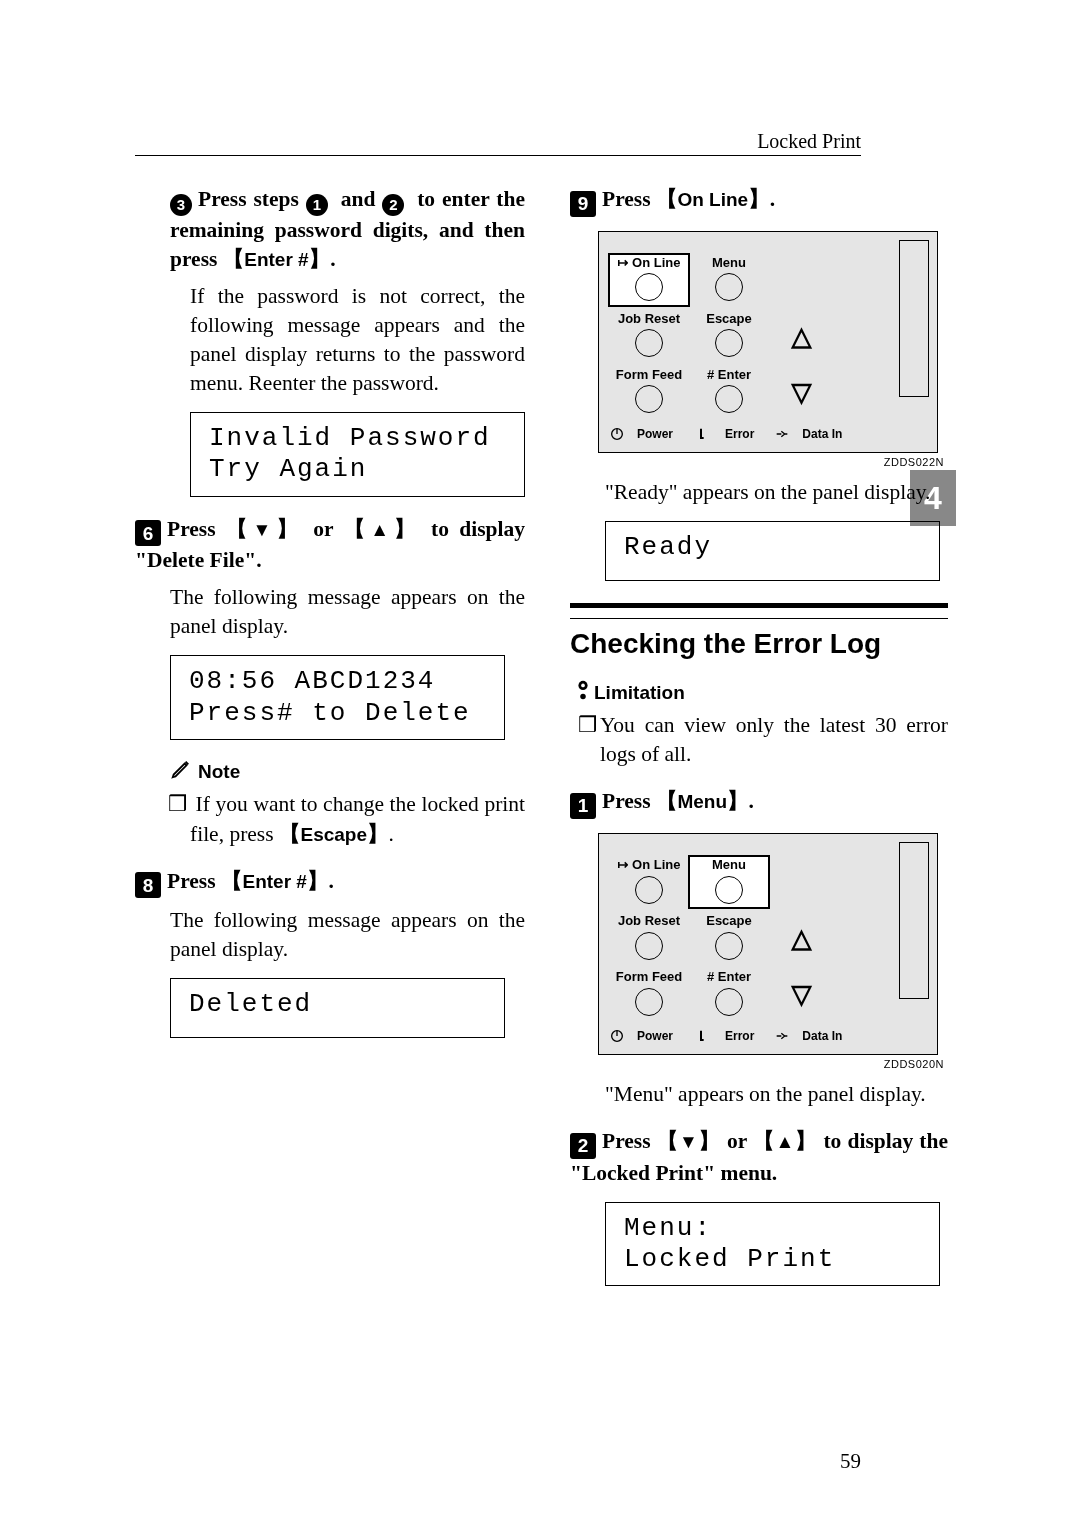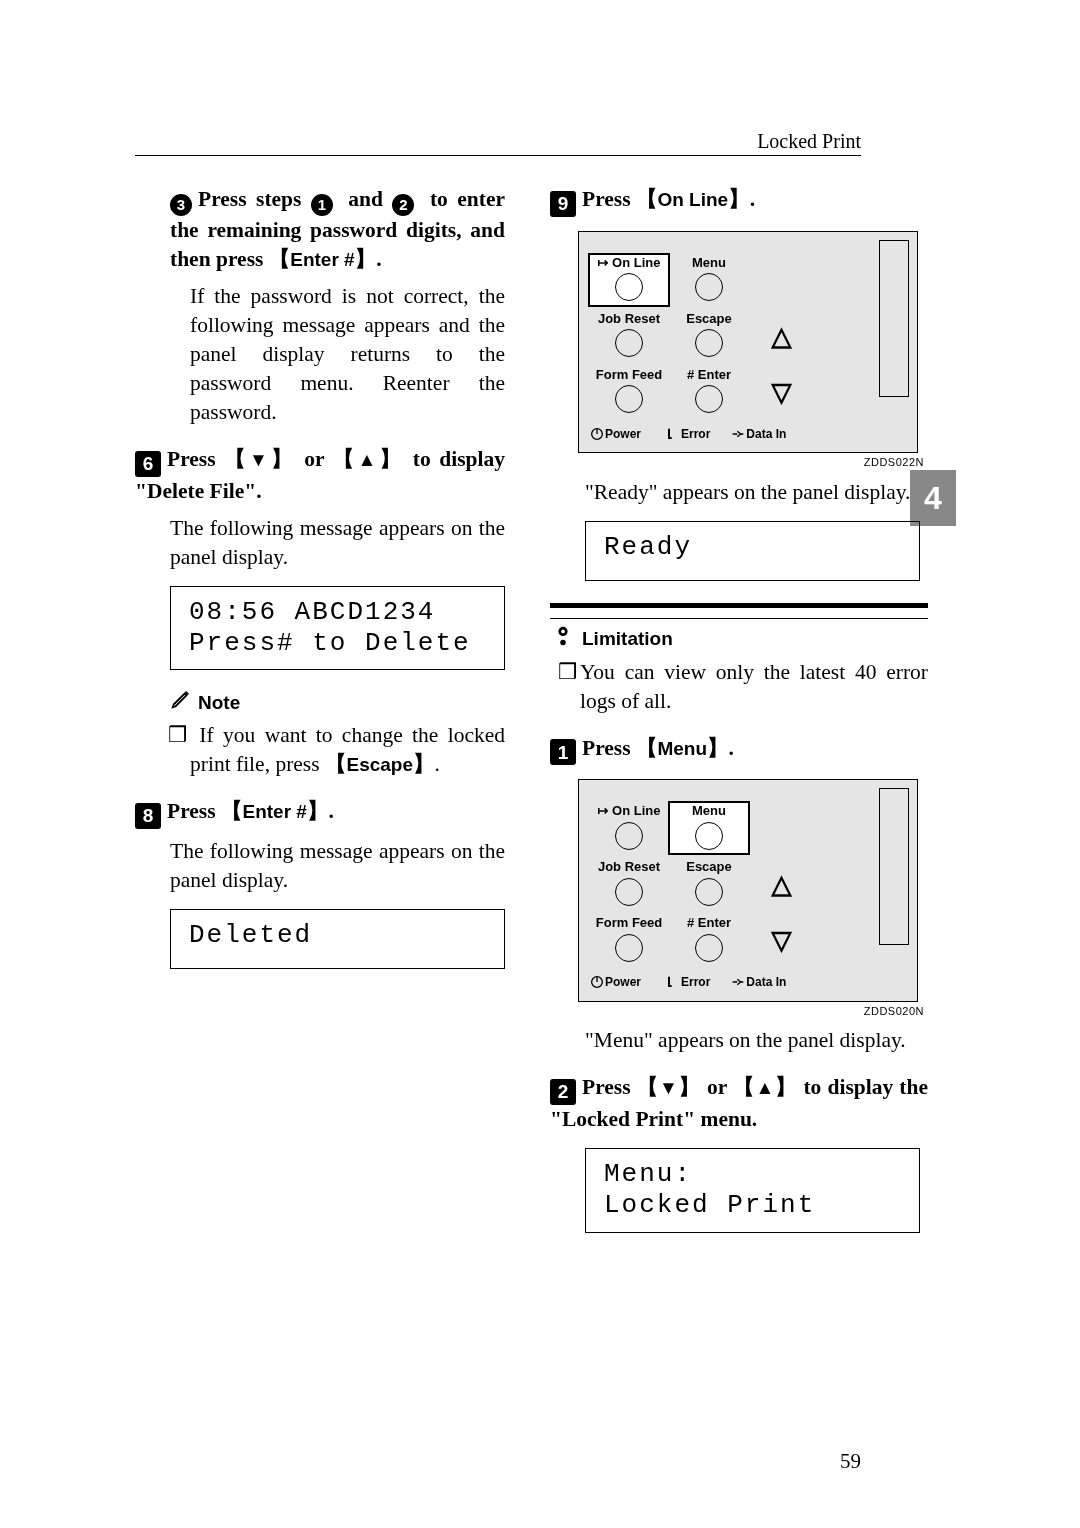--- a/index.html
+++ b/index.html
@@ -142,33 +142,33 @@
   .panel .tri{ display:inline-block; font-size:26px; line-height:1;}
   .panel .screen{
     position:absolute; right:8px; top:8px;
     width:28px; height:155px;
     border:1.5px solid #000;
   }
   .panel .indrow{
     display:flex; align-items:center; justify-content:flex-start;
     gap:6px; padding-top:6px;
   }
-  .panel .indrow .item{ display:flex; align-items:center; gap:0; font-size:12px;}
+  .panel .indrow .item{ display:flex; align-items:center; gap:12px; font-size:12px;}
   .panel .indrow svg{width:16px;height:16px;}
   .panel-caption{
     text-align:right; font-size:11px; font-family:Arial,Helvetica,sans-serif;
     letter-spacing:0.5px; margin-top:2px; padding-right:4px;
   }
   .hlbox{ outline:2px solid #000; outline-offset:-1px; background:#fff;}
   .panel .shade{ position:absolute; inset:0; background:rgba(0,0,0,0.10); pointer-events:none;}
   .panel .hlbox{ position:relative; z-index:2; background:#fff; }
   .panel .hlbox .lbl,.panel .hlbox .cir{position:relative;z-index:3;}
 
   .limit-hdr{
-    display:flex;align-items:center;gap:8px;
+    display:flex;align-items:center;
     font-family:Arial,Helvetica,sans-serif;
     font-weight:bold;font-size:19px;
     margin:6px 0 4px 2px;
   }
 
   .step-line{ display:block; margin-top:18px; }
   .bodytext{ margin-top:8px; }
 </style>
 </head>
 <body>
@@ -181,20 +181,21 @@
   <div class="pagenum">59</div>
 
   <div class="content">
 
     <div class="col">
 
       <div class="indent step-bold just">
         <span class="numball circ">3</span><span>Press steps </span><span class="numball circ">1</span><span> and </span><span class="numball circ">2</span><span> to enter the remaining password digits, and then press </span><span class="brk">【</span><span class="keycap">Enter #</span><span class="brk">】</span>.
       </div>
       <div class="indent2 just bodytext">If the password is not correct, the following message appears and the panel display returns to the password menu. Reenter the password.</div>
+      <div class="lcd" style="margin-left:55px">Invalid Password<br>Try Again</div>
 
       <div class="step-bold just step-line">
         <span class="numball sq">6</span><span>Press </span><span class="brk">【</span><span class="keycap">▼</span><span class="brk">】</span><span> or </span><span class="brk">【</span><span class="keycap">▲</span><span class="brk">】</span><span> to display "Delete File".</span>
       </div>
 
       <div class="indent just bodytext">The following message appears on the panel display.</div>
       <div class="lcd">08:56 ABCD1234<br>Press# to Delete</div>
 
       <div class="note-hdr">
         <span class="note-icon">
@@ -262,32 +263,33 @@
               </div>
           </div>
         </div>
         <div class="panel-caption">ZDDS022N</div>
       </div>
 
       <div class="indent just bodytext">"Ready" appears on the panel display.</div>
       <div class="lcd">Ready</div>
 
       <div class="sec-rule"></div>
+      <div class="sec-head">Checking the Error Log</div>
 
       <div class="limit-hdr">
         <span>
           <svg width="22" height="22" viewBox="0 0 24 24">
               <circle cx="12" cy="7" r="5" fill="#000"></circle>
               <circle cx="12" cy="7" r="2" fill="#fff"></circle>
               <circle cx="12" cy="19" r="3" fill="#000"></circle>
             </svg>
         </span>
         <span>Limitation</span>
       </div>
-      <div class="ul-box just" style="padding-left:30px">You can view only the latest 40 error logs of all.</div>
+      <div class="ul-box just" style="padding-left:30px">You can view only the latest 30 error logs of all.</div>
 
       <div class="step-bold step-line">
         <span class="numball sq">1</span><span>Press </span><span class="brk">【</span><span class="keycap">Menu</span><span class="brk">】</span>.
       </div>
 
       <div class="panel-wrap deep">
         <div class="panel">
           <div class="shade"></div>
           <div class="screen"></div>
           <div class="row">

